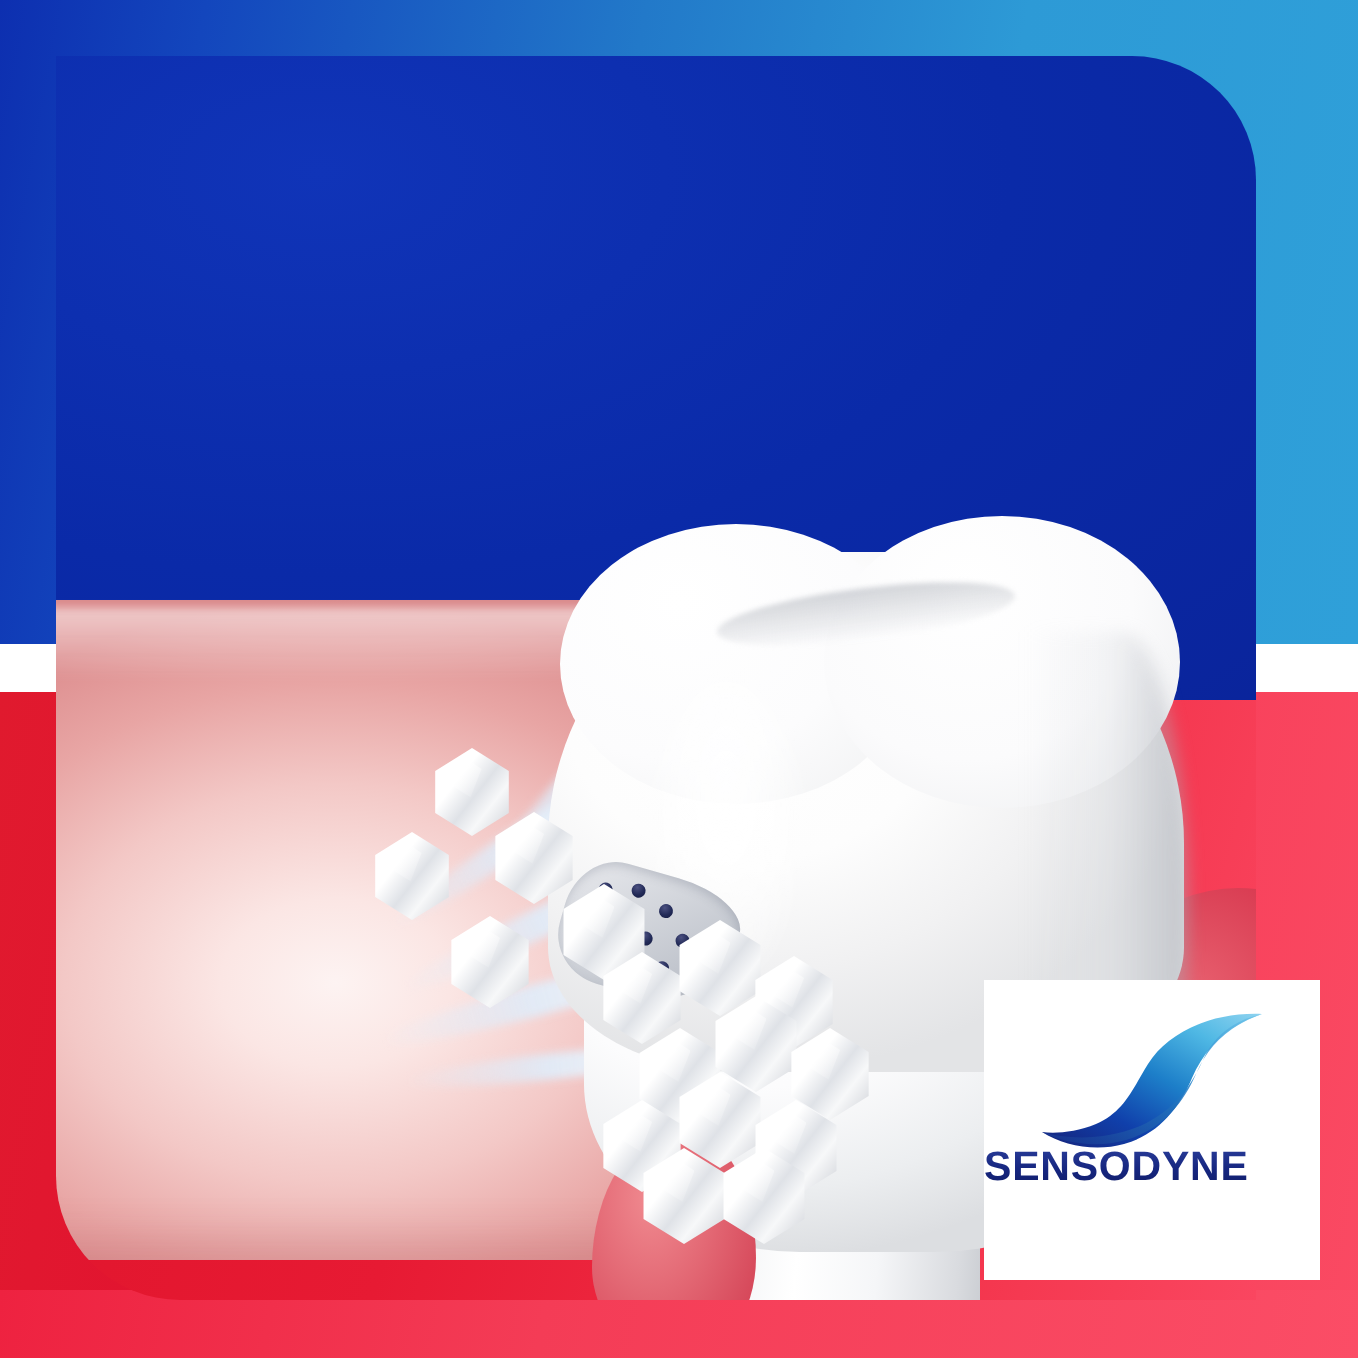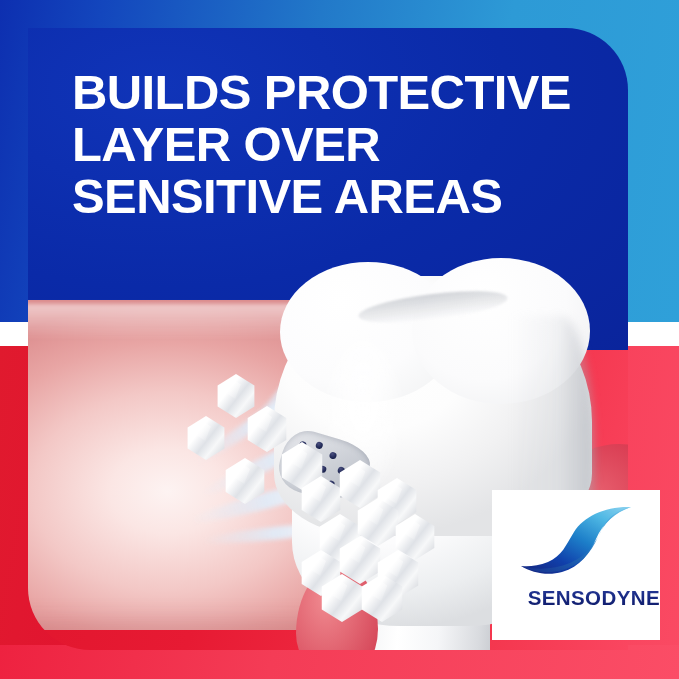--- a/index.html
+++ b/index.html
@@ -240,23 +240,23 @@
     width: 168px; height: 150px;
     background: #ffffff;
   }
   .logo-swoosh {
     position: absolute;
     left: 26px; top: 10px;
     width: 120px; height: 84px;
   }
   .logo-word {
     position: absolute;
-    left: 0; top: 96px;
+    left: 0; top: 82px;
     width: 168px;
-    text-align: right;
+    text-align: left;
     font-family: "Liberation Sans", sans-serif;
     font-weight: bold;
     font-size: 20.5px;
     letter-spacing: 0.4px;
     color: #15257e;
     background: linear-gradient(180deg, #2b3f9c 0%, #15257e 55%, #101c63 100%);
     -webkit-background-clip: text;
     background-clip: text;
     -webkit-text-fill-color: transparent;
   }
@@ -323,25 +323,20 @@
     <div class="hex" style="left:290px; top:486px; width:44px; height:48px;"></div>
     <div class="hex" style="left:328px; top:470px; width:44px; height:48px;"></div>
     <div class="hex" style="left:366px; top:486px; width:42px; height:46px;"></div>
     <div class="hex" style="left:272px; top:522px; width:42px; height:46px;"></div>
     <div class="hex" style="left:310px; top:508px; width:44px; height:48px;"></div>
     <div class="hex" style="left:348px; top:522px; width:44px; height:48px;"></div>
     <div class="hex" style="left:292px; top:546px; width:44px; height:48px;"></div>
     <div class="hex" style="left:332px; top:546px; width:44px; height:48px;"></div>
   </div>
 
-  <div class="headline">
-    <span class="ln">BUILDS PROTECTIVE</span>
-    <span class="ln">LAYER OVER</span>
-    <span class="ln">SENSITIVE AREAS</span>
-  </div>
 
   <div class="logo-card">
     <svg class="logo-swoosh" viewBox="0 0 120 84">
       <defs>
         <linearGradient id="swooshGrad" x1="1" y1="0" x2="0.05" y2="1">
           <stop offset="0%" stop-color="#8fd3f0"></stop>
           <stop offset="22%" stop-color="#4fb8e4"></stop>
           <stop offset="48%" stop-color="#1d7fc9"></stop>
           <stop offset="74%" stop-color="#1040ab"></stop>
           <stop offset="100%" stop-color="#15257e"></stop>

